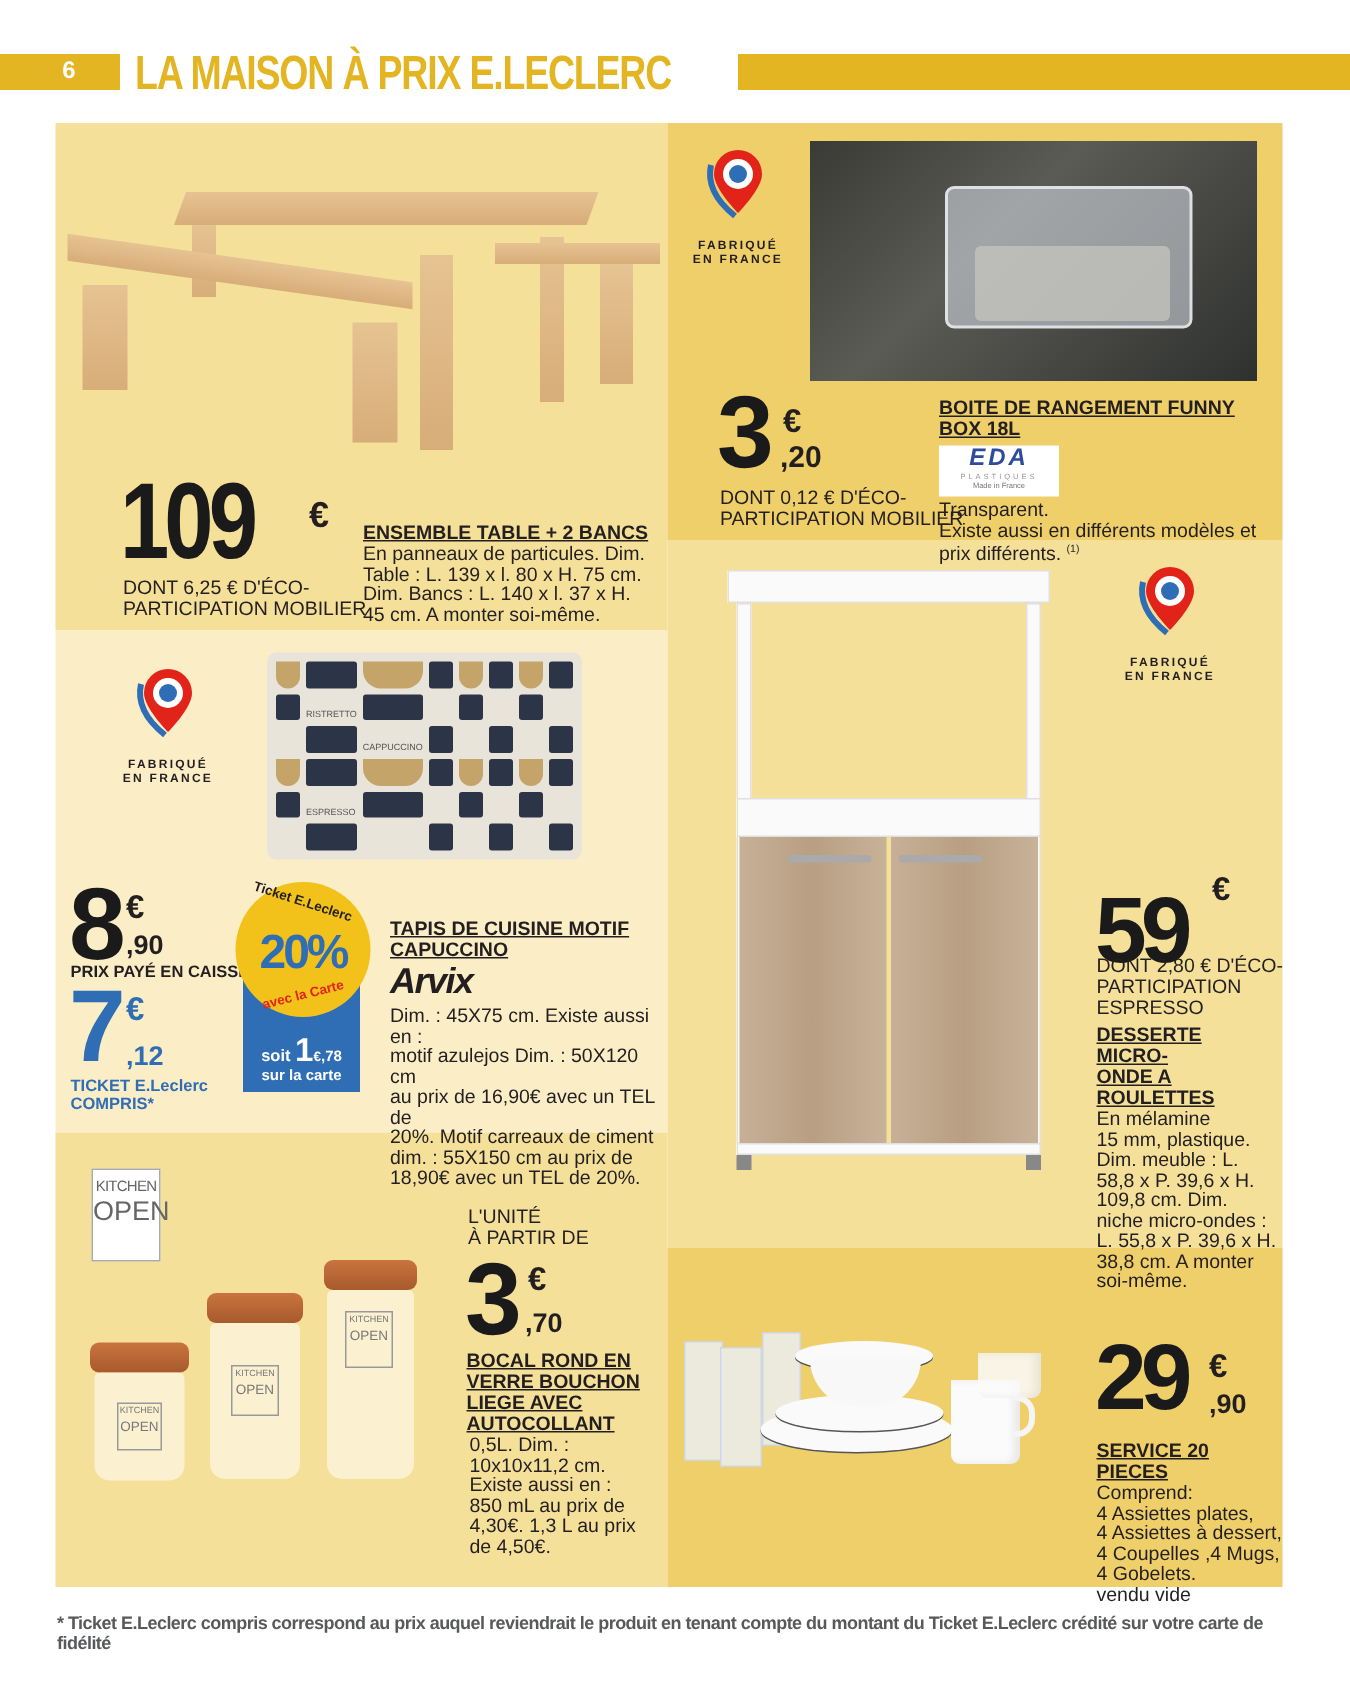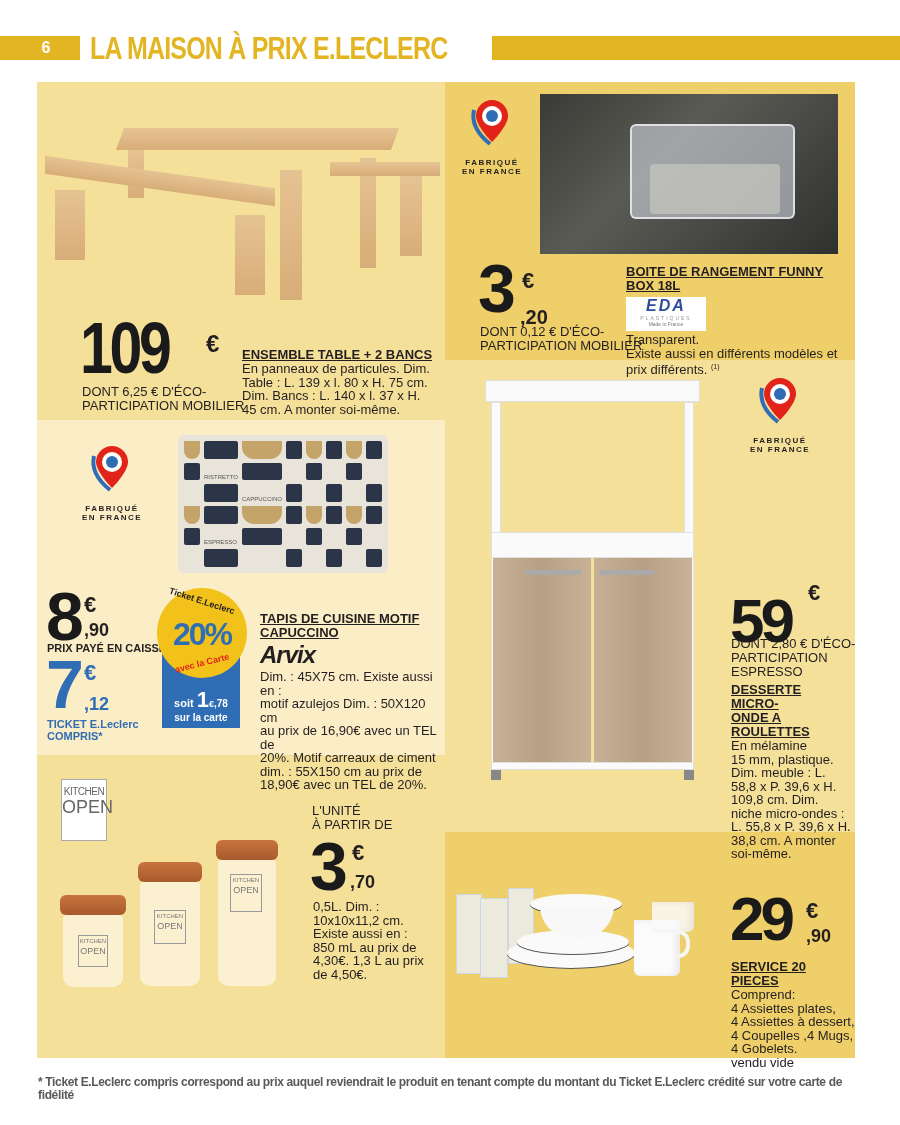--- a/index.html
+++ b/index.html
@@ -122,21 +122,21 @@
   <div class="fef-txt" style="margin-top:0">EN FRANCE</div>
 </div>
 
 <div class="abs photo" style="left:540px;top:94px;width:298px;height:160px;">
   <div class="abs" style="left:90px;top:30px;width:165px;height:95px;background:rgba(220,225,235,0.55);border:2px solid rgba(240,240,245,0.8);border-radius:6px;"></div>
   <div class="abs" style="left:110px;top:70px;width:130px;height:50px;background:#c8c8c0;border-radius:4px;opacity:0.7;"></div>
 </div>
 
 <div class="abs price-big" style="left:478px;top:254px;font-size:68px;">3</div>
 <div class="abs euro" style="left:522px;top:268px;font-size:22px;">€</div>
-<div class="abs" style="left:520px;top:306px;font-size:20px;font-weight:bold;">,20</div>
+<div class="abs" style="left:520px;top:294px;font-size:20px;font-weight:bold;">,20</div>
 <div class="abs small-caps" style="left:480px;top:325px;">
   <div>DONT 0,12 € D'ÉCO-</div>
   <div>PARTICIPATION MOBILIER</div>
 </div>
 
 <div class="abs" style="left:626px;top:265px;width:225px;">
   <div class="title-b">BOITE DE RANGEMENT FUNNY BOX 18L</div>
   <div style="width:80px;height:34px;background:#fff;margin-top:4px;text-align:center;position:relative;">
     <div style="font-weight:900;font-style:italic;color:#2f4c9a;font-size:16px;line-height:18px;letter-spacing:2px;">EDA</div>
     <div style="font-size:5px;color:#999;letter-spacing:2px;line-height:6px;">PLASTIQUES</div>
@@ -335,20 +335,26 @@
 </div>
 
 <div class="abs small-caps" style="left:312px;top:804px;">
   <div>L'UNITÉ</div>
   <div>À PARTIR DE</div>
 </div>
 <div class="abs price-big" style="left:310px;top:832px;font-size:68px;">3</div>
 <div class="abs euro" style="left:352px;top:840px;font-size:22px;">€</div>
 <div class="abs" style="left:350px;top:872px;font-size:18px;font-weight:bold;">,70</div>
 <div class="abs" style="left:311px;top:900px;width:130px;">
+  <div class="title-b">
+    <div>BOCAL ROND EN</div>
+    <div>VERRE BOUCHON</div>
+    <div>LIEGE AVEC</div>
+    <div>AUTOCOLLANT</div>
+  </div>
   <div class="desc" style="padding-left:2px;">
     <div>0,5L. Dim. :</div>
     <div>10x10x11,2 cm.</div>
     <div>Existe aussi en :</div>
     <div>850 mL au prix de</div>
     <div>4,30€. 1,3 L au prix</div>
     <div>de 4,50€.</div>
   </div>
 </div>
 

